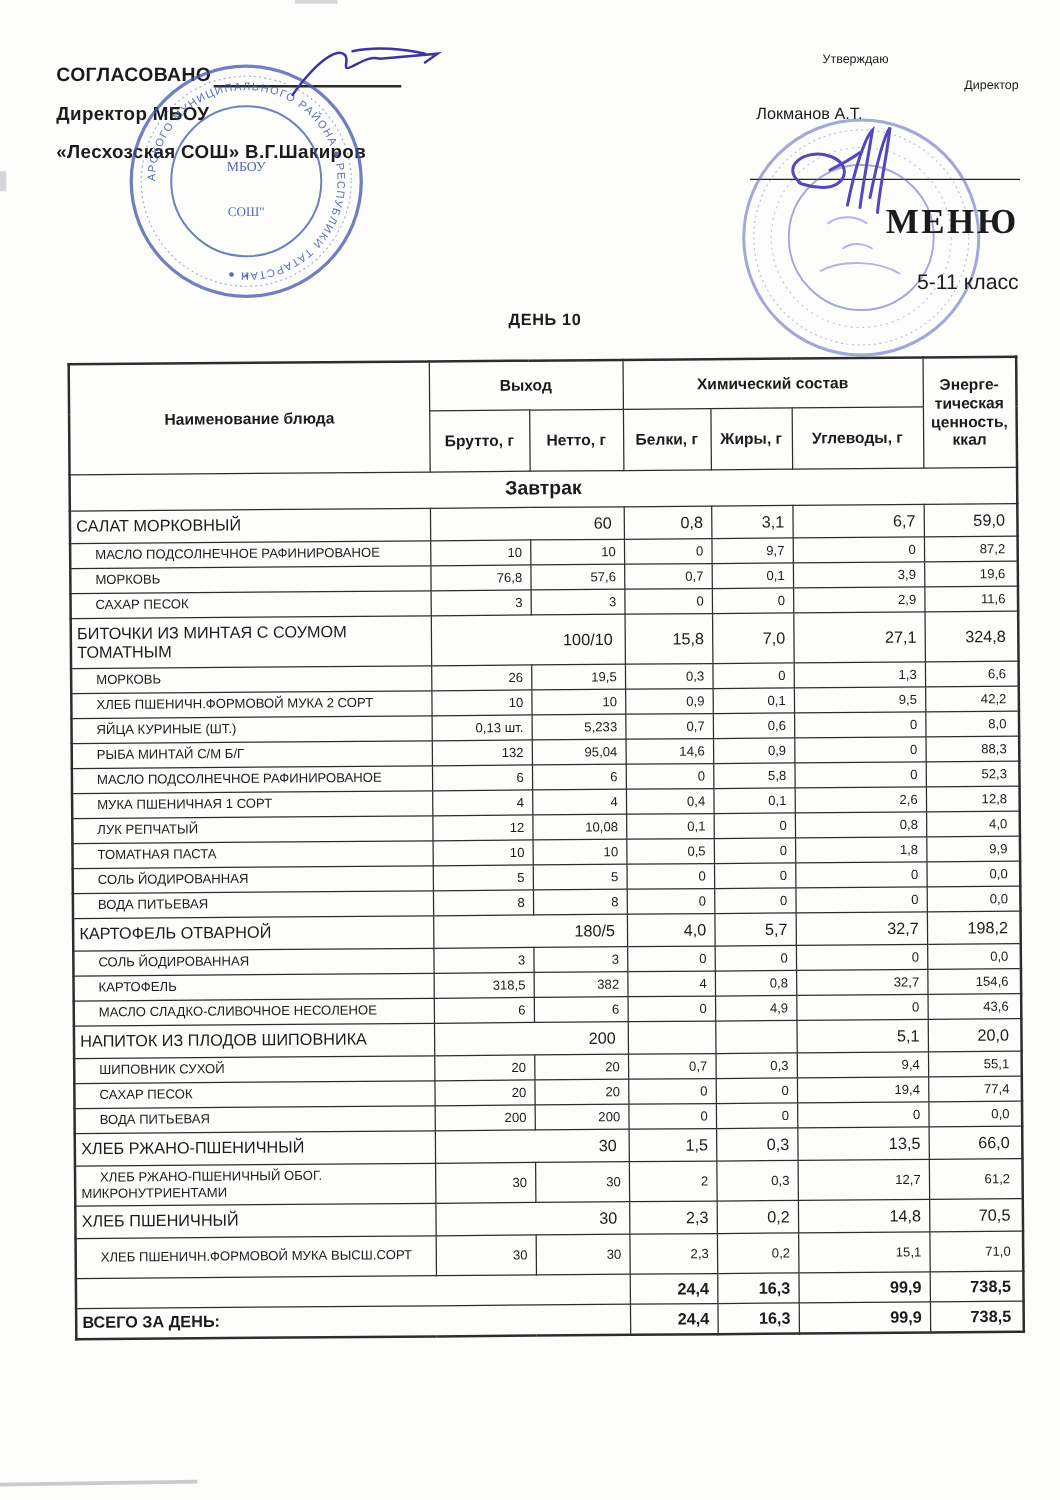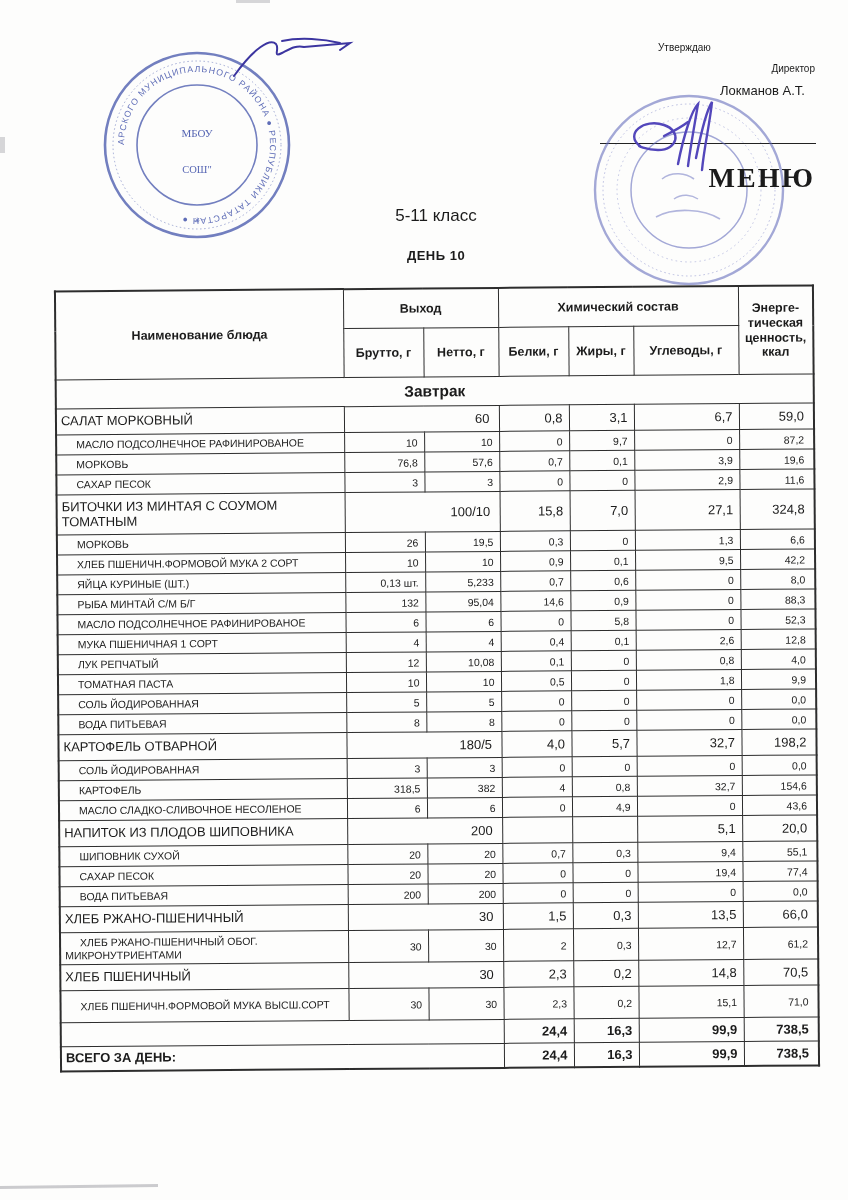--- a/index.html
+++ b/index.html
@@ -6,35 +6,35 @@
   .page{position:relative;width:848px;height:1200px;margin:0 auto;background:#fdfdfc;
         font-family:"Liberation Sans",sans-serif;color:#1b1b1b;overflow:hidden;}
 
   
   .agreed{position:absolute;left:45px;top:52px;font-weight:bold;font-size:15.5px;letter-spacing:.3px;}
   .agreed .row1{display:flex;align-items:flex-end;}
   .agreed .sig-line{display:inline-block;width:150px;border-bottom:2px solid #2a2a2a;margin-left:2px;height:16px;}
   .agreed .line{margin-top:13px;font-size:15px;}
   .approved-title{position:absolute;left:658px;top:42px;font-weight:normal;font-size:10px;text-align:center;}
   .approved-sub1{position:absolute;left:615px;top:63px;width:200px;text-align:right;font-size:10px;padding-right:0;}
-  .approved-sub2{position:absolute;left:605px;top:83px;width:200px;text-align:right;font-size:13px;padding-right:5px;}
+  .approved-sub2{position:absolute;left:605px;top:83px;width:200px;font-size:13px;padding-right:5px;}
   .right-sign-line{position:absolute;left:600px;top:143px;width:216px;border-bottom:1.6px solid #222;}
 
   
   .stamp{position:absolute;filter:blur(.3px);}
   .stamp-left{left:99px;top:47px;}
   .stamp-right{left:586px;top:87px;opacity:.55;}
   .signature{position:absolute;}
   .sign-left{left:228px;top:34px;}
   .sign-right{left:608px;top:92px;}
 
   
   .menu-title{position:absolute;left:57px;top:162px;width:758px;text-align:right;
               font-family:"Liberation Serif",serif;font-weight:bold;font-size:28px;letter-spacing:2px;}
-  .menu-subtitle{position:absolute;left:57px;top:206px;width:758px;text-align:center;font-size:17px;}
+  .menu-subtitle{position:absolute;left:57px;top:216px;width:758px;text-align:right;font-size:17px;}
   .menu-day{position:absolute;left:57px;top:248px;width:758px;text-align:center;font-size:13px;font-weight:bold;letter-spacing:.5px;}
 
   
   table.menu{position:absolute;left:57px;top:288px;width:758px;border-collapse:collapse;table-layout:fixed;
              transform:rotate(-0.45deg);transform-origin:40% 50%;}
   table.menu th,table.menu td{border:1px solid #2d2d2d;overflow:hidden;}
   table.menu{border:2px solid #2d2d2d;}
   thead th{font-weight:bold;font-size:12.5px;text-align:center;vertical-align:middle;padding:2px;}
   thead tr.h1 th{height:34px;}
   thead tr.h2 th{height:44px;}
@@ -56,20 +56,28 @@
   .artifact{position:absolute;background:#8d8d96;}
   .art-bottom{left:0;top:1185px;width:158px;height:3px;opacity:.45;transform:rotate(-.8deg);}
   .art-left{left:0;top:137px;width:5px;height:16px;opacity:.35;}
   .art-top{left:236px;top:0;width:34px;height:3px;opacity:.35;}
 </style>
 </head>
 <body>
 
 <div class="page">
 
+  <div class="agreed">
+    <div class="row1">
+      <span>СОГЛАСОВАНО</span>
+      <span class="sig-line"></span>
+    </div>
+    <div class="line">Директор МБОУ</div>
+    <div class="line">«Лесхозская СОШ» В.Г.Шакиров</div>
+  </div>
 
   <div class="approved-title">Утверждаю</div>
   <div class="approved-sub1">Директор</div>
   <div class="approved-sub2">Локманов А.Т.</div>
   <div class="right-sign-line"></div>
 
   <svg class="stamp stamp-left" width="196" height="196" viewBox="0 0 196 196">
     <g fill="none" stroke="#4354ab" opacity="0.75">
       <circle cx="98" cy="98" r="92" stroke-width="2.6"></circle>
       <circle cx="98" cy="98" r="60" stroke-width="1.6"></circle>

